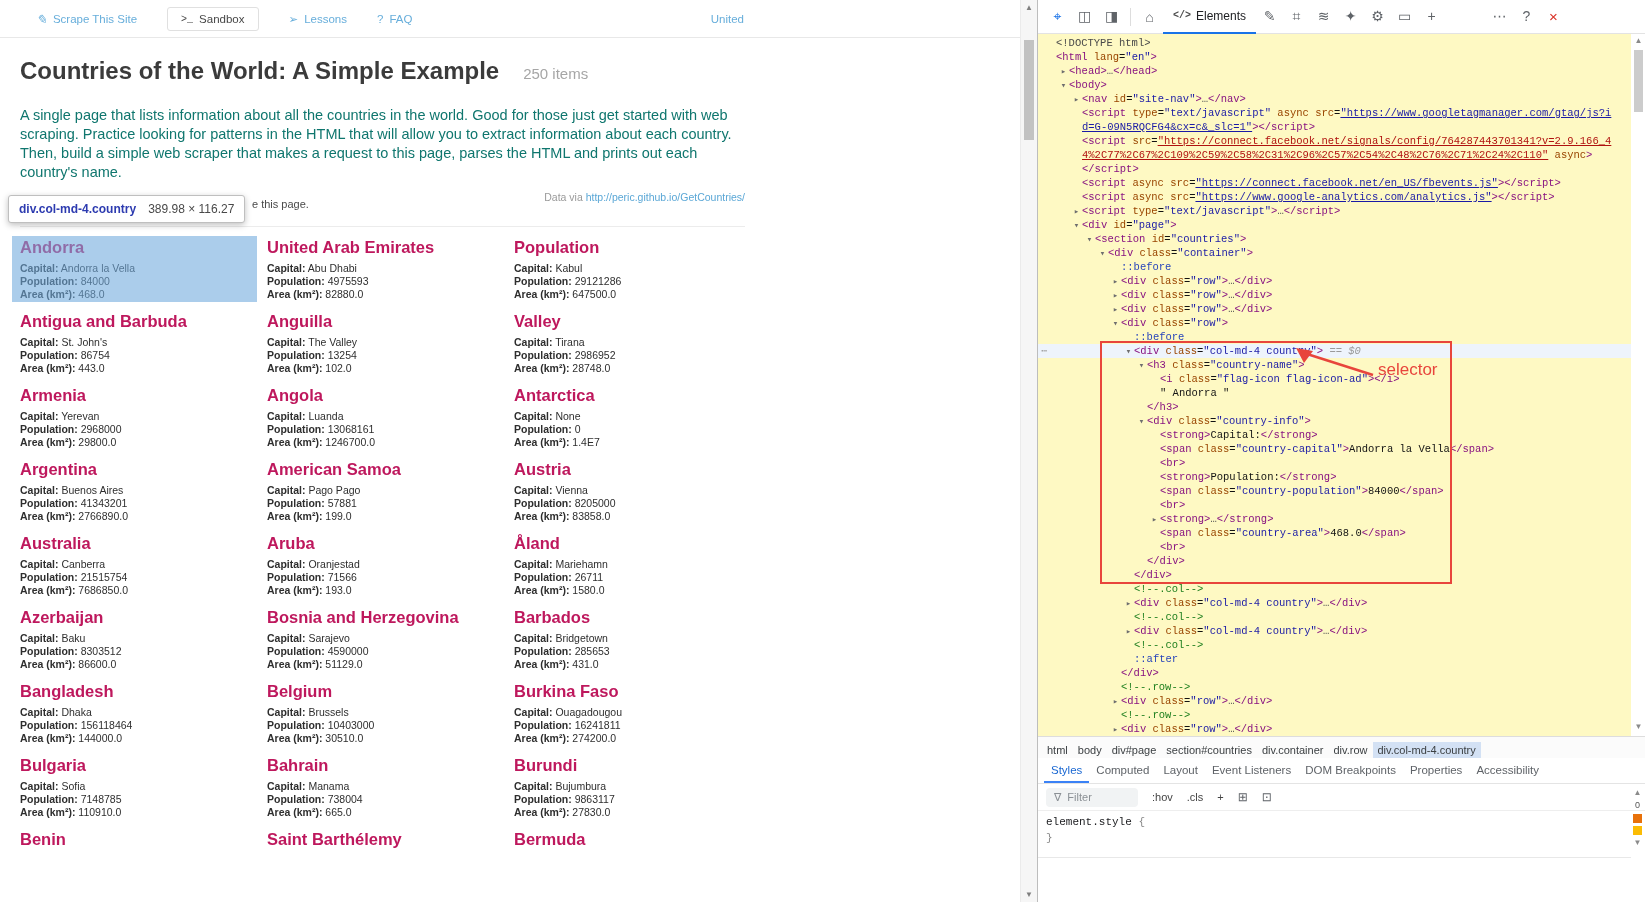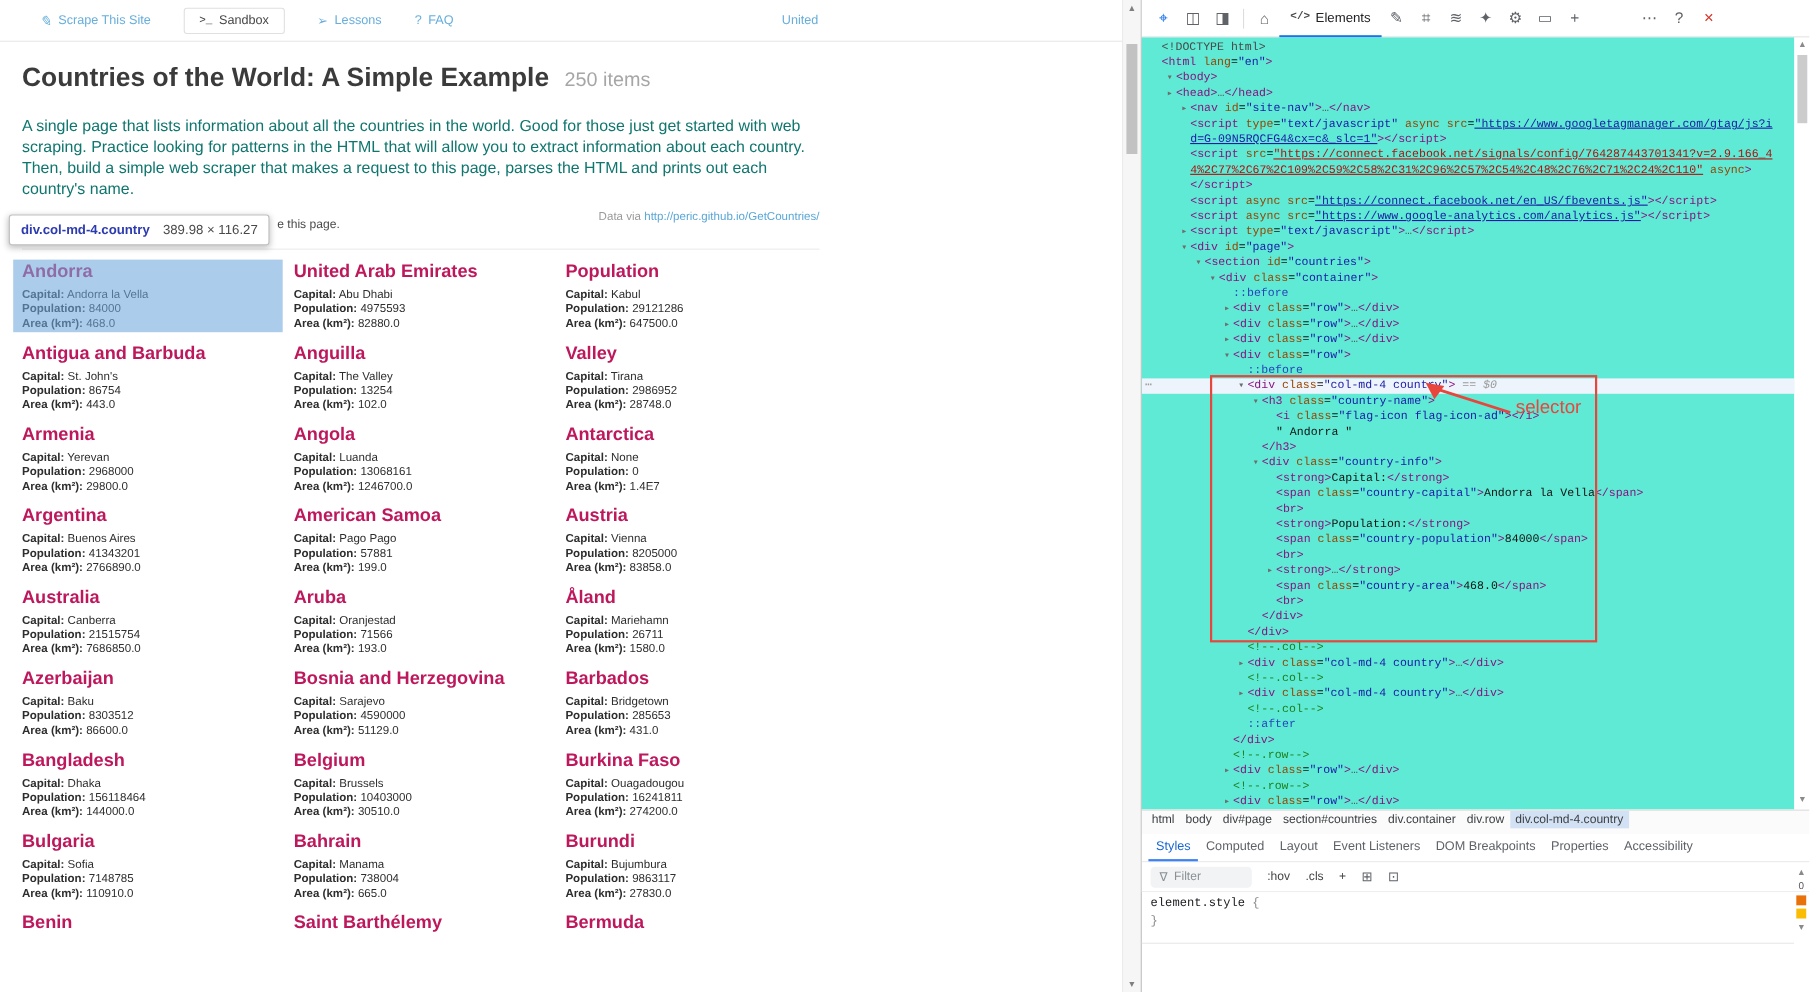--- a/index.html
+++ b/index.html
@@ -11,21 +11,21 @@
   .site{position:absolute;left:0;top:0;width:1020px;height:902px;background:#fff}
   .site-nav{position:absolute;left:0;top:0;width:1020px;height:38px;border-bottom:1px solid #e8e8e8;background:#fff}
   .nav-inner{position:absolute;left:20px;top:0;width:724px;height:38px;display:flex;align-items:center;font-size:11.5px}
   .brand{display:flex;align-items:center;gap:6px;color:#67aedb;margin-left:16px;cursor:pointer}
   .brand .pencil{font-size:13px;font-style:italic}
   .tab-sandbox{display:flex;align-items:center;gap:6px;color:#474747;background:#fff;border:1px solid #e0e0e0;border-radius:3px;padding:5px 13px;margin-left:30px;cursor:pointer}
   .tab-sandbox .term{font-family:"Liberation Mono",monospace;font-size:10px}
   .nav-link{display:flex;align-items:center;gap:6px;color:#67aedb;margin-left:30px;cursor:pointer}
   .login-link{margin-left:auto;color:#67aedb;cursor:pointer}
   .page-title{position:absolute;left:20px;top:57px;font-size:24px;font-weight:bold;color:#3b3b3b}
-  .items-count{font-size:18px;color:#a6a6a6;font-weight:normal;margin-left:14px}
+  .items-count{font-size:15px;color:#a6a6a6;font-weight:normal;margin-left:24px}
   .desc{position:absolute;left:20px;top:106px;width:729px;font-size:14.5px;line-height:19px;color:#0f766e}
   .frag{position:absolute;left:252px;top:198px;font-size:11px;color:#4a4a4a}
   .data-via{position:absolute;right:275px;top:191px;font-size:10.5px;color:#9a9a9a}
   .data-via .dv-link{color:#5aa7d6;cursor:pointer}
   .hr{position:absolute;left:20px;top:226px;width:725px;border-top:1px solid #ececec}
   .grid{position:absolute;left:20px;top:238px;width:741px;display:grid;grid-template-columns:247px 247px 247px}
   .country-card{height:74px;position:relative}
   .country-card h3{font-size:16.5px;font-weight:600;color:#be185d;margin-bottom:5px}
   .cinfo{font-size:10.5px;line-height:13px;color:#2e2e2e}
   .cinfo strong{font-weight:bold}
@@ -44,21 +44,21 @@
   .dt-toolbar{position:absolute;left:0;top:0;width:607px;height:34px;background:#fff;border-bottom:1px solid #e3e3e3;display:flex;align-items:center;padding:0 6px}
   .tbicon{width:27px;text-align:center;font-size:14px;color:#5f6368;cursor:pointer;flex:0 0 auto}
   .tbicon.blue{color:#1a73e8}
   .tbicon.red{color:#d93025;font-size:15px}
   .tb-sep{width:1px;height:18px;background:#ddd;margin:0 5px;flex:0 0 auto}
   .elements-tab{display:flex;align-items:center;gap:5px;height:34px;padding:0 10px;border-bottom:2px solid #1a73e8;color:#202124;font-size:12px;cursor:pointer;flex:0 0 auto}
   .elements-tab .code-glyph{font-size:10px;font-weight:bold;color:#4b4b4b;font-family:"Liberation Mono",monospace}
   .tb-spacer{flex:1}
   .tb-end{display:flex;margin-right:72px}
 
-  .tree{position:absolute;left:0;top:34px;width:593px;height:702px;overflow:hidden;font-family:"Liberation Mono",monospace;font-size:10.5px;padding-top:2px;background:#5eead4}
+  .tree{position:absolute;left:0;top:34px;width:593px;height:702px;overflow:hidden;font-family:"Liberation Mono",monospace;font-size:10.5px;padding-top:2px;background:#fef9c3}
   .tl{height:14px;line-height:14px;white-space:pre;position:relative;cursor:default}
   .tl.sel{background:#eef4fc}
   .arrow{display:inline-block;width:11px;margin-left:-11px;color:#6e6e6e;font-size:9px;text-align:center}
   .gutter-dots{position:absolute;left:3px;top:0;color:#9e9e9e}
   .tk-g{color:#881280}
   .tk-a{color:#994500}
   .tk-v{color:#1a1aa6}
   .tk-l{color:#1a1aa6;text-decoration:underline}
   .tk-r{color:#b0120f;text-decoration:underline}
   .tk-t{color:#121212}
@@ -69,21 +69,21 @@
   .tk-e{color:#555}
 
   .anno-box{position:absolute;left:62px;top:307px;width:352px;height:243px;border:2px solid #e8453c;z-index:6;pointer-events:none}
   .anno-arrow{position:absolute;left:255px;top:312px;z-index:7;pointer-events:none}
   .anno-label{position:absolute;left:340px;top:326px;z-index:7;color:#e8453c;font-family:"Liberation Sans",sans-serif;font-size:17px}
 
   .tscroll{position:absolute;left:593px;top:34px;width:15px;height:702px}
   .ts-arrow{position:absolute;left:0;width:15px;text-align:center;font-size:8px;color:#8a8a8a}
   .ts-thumb{position:absolute;left:3px;top:16px;width:9px;height:62px;background:#cccccc}
 
-  .dt-crumbs{position:absolute;left:0;top:736px;width:607px;height:22px;background:#fbfbfb;border-top:1px solid #ddd;display:flex;align-items:flex-start;padding:0 4px;font-size:11px;color:#3c4043;overflow:hidden}
+  .dt-crumbs{position:absolute;left:0;top:736px;width:607px;height:22px;background:#fbfbfb;border-top:1px solid #ddd;display:flex;align-items:flex-end;padding:0 4px;font-size:11px;color:#3c4043;overflow:hidden}
   .crumb{padding:2px 5px;white-space:nowrap;cursor:pointer}
   .crumb.selc{background:#d3e1f4}
 
   .dt-tabs{position:absolute;left:0;top:758px;width:607px;height:26px;border-bottom:1px solid #e4e4e4;display:flex;align-items:stretch;padding:0 6px;font-size:11.5px;color:#5f6368;background:#fff}
   .stab{padding:6px 7px 5px;cursor:pointer;white-space:nowrap}
   .stab.active{color:#1967d2;border-bottom:2px solid #3b82f6;padding-bottom:3px}
 
   .dt-filter{position:absolute;left:0;top:784px;width:607px;height:27px;display:flex;align-items:center;padding:0 8px;gap:14px;border-bottom:1px solid #eee;background:#fff;font-size:11px;color:#444}
   .filter-box{display:flex;align-items:center;gap:6px;background:#f1f3f4;border-radius:4px;height:19px;padding:0 8px;color:#8b9095;width:92px;cursor:text}
   .fi{color:#5f6368;font-size:12px;cursor:pointer}
@@ -384,22 +384,22 @@
       <span class="tb-end">
         <span class="tbicon">⋯</span>
         <span class="tbicon">?</span>
         <span class="tbicon red">×</span>
       </span>
     </div>
 
     <div class="tree">
         <div class="tl" style="padding-left: 18px;"><span class="arrow"></span><span class="tk-d">&lt;!DOCTYPE html&gt;</span></div>
         <div class="tl" style="padding-left: 18px;"><span class="arrow"></span><span class="tk-g">&lt;html</span><span class="tk-a"> lang</span><span class="tk-t">=</span><span class="tk-v">"en"</span><span class="tk-g">&gt;</span></div>
+        <div class="tl" style="padding-left: 31px;"><span class="arrow">▸</span><span class="tk-g">&lt;head&gt;</span><span class="tk-e">…</span><span class="tk-g">&lt;/head&gt;</span></div>
         <div class="tl" style="padding-left: 31px;"><span class="arrow">▾</span><span class="tk-g">&lt;body&gt;</span></div>
-        <div class="tl" style="padding-left: 31px;"><span class="arrow">▸</span><span class="tk-g">&lt;head&gt;</span><span class="tk-e">…</span><span class="tk-g">&lt;/head&gt;</span></div>
         <div class="tl" style="padding-left: 44px;"><span class="arrow">▸</span><span class="tk-g">&lt;nav</span><span class="tk-a"> id</span><span class="tk-t">=</span><span class="tk-v">"site-nav"</span><span class="tk-g">&gt;</span><span class="tk-e">…</span><span class="tk-g">&lt;/nav&gt;</span></div>
         <div class="tl" style="padding-left: 44px;"><span class="arrow"></span><span class="tk-g">&lt;script</span><span class="tk-a"> type</span><span class="tk-t">=</span><span class="tk-v">"text/javascript"</span><span class="tk-a"> async</span><span class="tk-a"> src</span><span class="tk-t">=</span><span class="tk-l">"https://www.googletagmanager.com/gtag/js?i</span></div>
         <div class="tl" style="padding-left: 44px;"><span class="arrow"></span><span class="tk-l">d=G-09N5RQCFG4&amp;cx=c&amp;_slc=1"</span><span class="tk-g">&gt;&lt;/script&gt;</span></div>
         <div class="tl" style="padding-left: 44px;"><span class="arrow"></span><span class="tk-g">&lt;script</span><span class="tk-a"> src</span><span class="tk-t">=</span><span class="tk-r">"https://connect.facebook.net/signals/config/764287443701341?v=2.9.166_4</span></div>
         <div class="tl" style="padding-left: 44px;"><span class="arrow"></span><span class="tk-r">4%2C77%2C67%2C109%2C59%2C58%2C31%2C96%2C57%2C54%2C48%2C76%2C71%2C24%2C110"</span><span class="tk-a"> async</span><span class="tk-g">&gt;</span></div>
         <div class="tl" style="padding-left: 44px;"><span class="arrow"></span><span class="tk-g">&lt;/script&gt;</span></div>
         <div class="tl" style="padding-left: 44px;"><span class="arrow"></span><span class="tk-g">&lt;script</span><span class="tk-a"> async</span><span class="tk-a"> src</span><span class="tk-t">=</span><span class="tk-l">"https://connect.facebook.net/en_US/fbevents.js"</span><span class="tk-g">&gt;&lt;/script&gt;</span></div>
         <div class="tl" style="padding-left: 44px;"><span class="arrow"></span><span class="tk-g">&lt;script</span><span class="tk-a"> async</span><span class="tk-a"> src</span><span class="tk-t">=</span><span class="tk-l">"https://www.google-analytics.com/analytics.js"</span><span class="tk-g">&gt;&lt;/script&gt;</span></div>
         <div class="tl" style="padding-left: 44px;"><span class="arrow">▸</span><span class="tk-g">&lt;script</span><span class="tk-a"> type</span><span class="tk-t">=</span><span class="tk-v">"text/javascript"</span><span class="tk-g">&gt;</span><span class="tk-e">…</span><span class="tk-g">&lt;/script&gt;</span></div>
         <div class="tl" style="padding-left: 44px;"><span class="arrow">▾</span><span class="tk-g">&lt;div</span><span class="tk-a"> id</span><span class="tk-t">=</span><span class="tk-v">"page"</span><span class="tk-g">&gt;</span></div>

